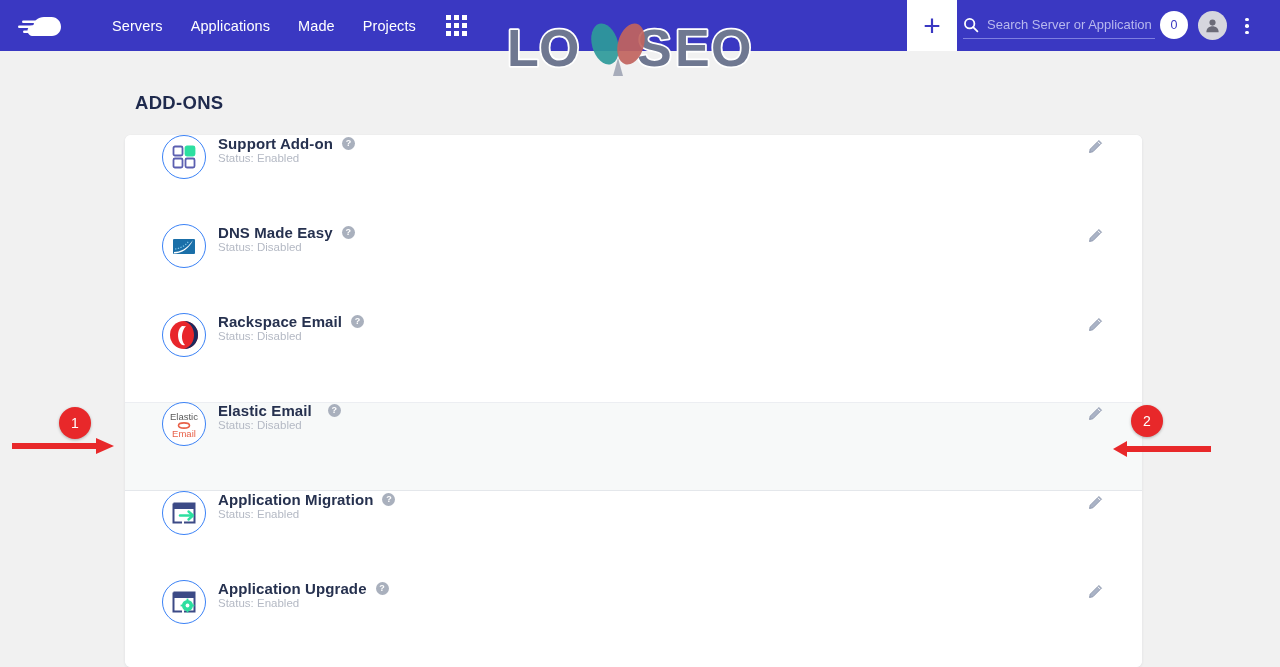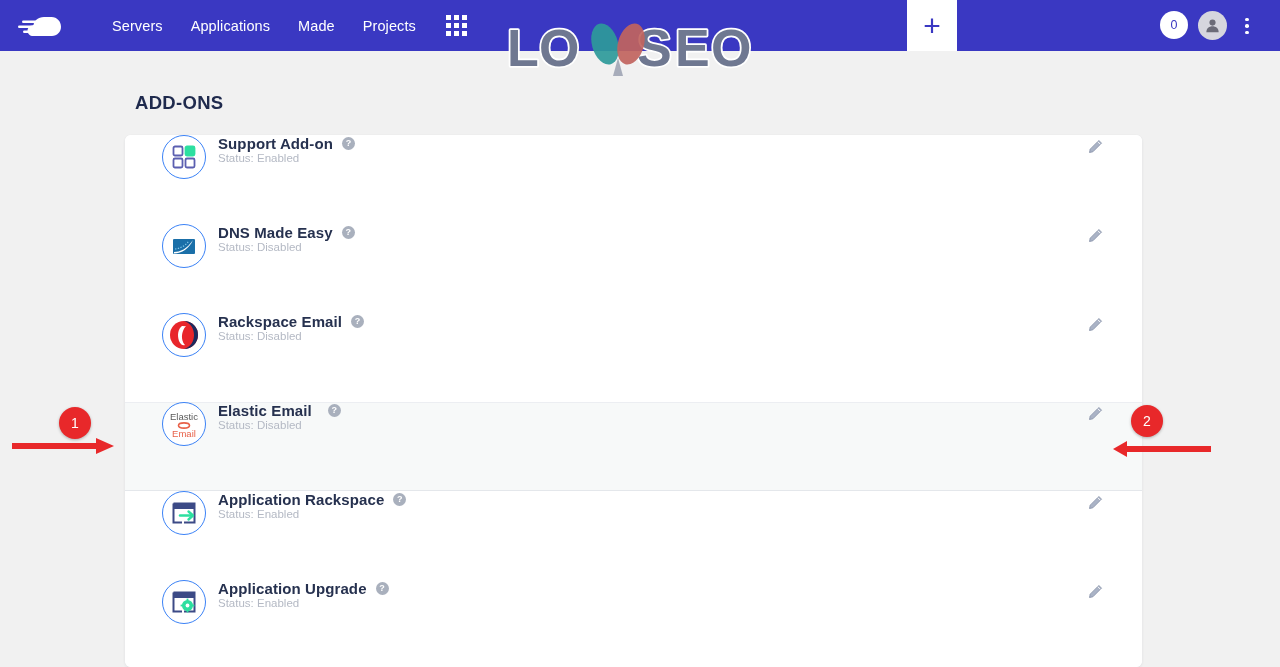--- a/index.html
+++ b/index.html
@@ -178,20 +178,27 @@
           <i></i>
           <i></i>
           <i></i>
       </div>
     </div>
 
     <div class="plus-btn">
       <span>+</span>
     </div>
 
+    <div class="search-wrap">
+      <svg class="search-icon" viewBox="0 0 18 18">
+        <circle cx="7.5" cy="7.5" r="5.3" fill="none" stroke="#ffffff" stroke-width="2"></circle>
+        <line x1="11.4" y1="11.4" x2="16.2" y2="16.2" stroke="#ffffff" stroke-width="2" stroke-linecap="round"></line>
+      </svg>
+      <input class="search-input" type="text" placeholder="Search Server or Application" style="">
+    </div>
 
     <div class="count-badge">0</div>
 
     <div class="avatar">
       <svg width="17" height="17" viewBox="0 0 20 20">
         <circle cx="10" cy="6.6" r="3.6" fill="#6b6b78"></circle>
         <path d="M2.8 18 C2.8 13.4 6.1 11 10 11 C13.9 11 17.2 13.4 17.2 18 Z" fill="#6b6b78"></path>
       </svg>
     </div>
 
@@ -320,21 +327,21 @@
         <svg width="26" height="26" viewBox="0 0 26 26">
           <path d="M2.5 3.5 H23.5 V9 H2.5 Z" fill="#3c4a86"></path>
           <path d="M2.5 3.5 H23.5 V22.5 H13" fill="none" stroke="#3c4a86" stroke-width="2"></path>
           <path d="M2.5 3.5 V22.5 H11" fill="none" stroke="#3c4a86" stroke-width="2"></path>
           <path d="M9 15.5 H21" stroke="#2ddfa0" stroke-width="2.4" stroke-linecap="round"></path>
           <path d="M17.5 11.5 L22 15.5 L17.5 19.5" fill="none" stroke="#2ddfa0" stroke-width="2.4" stroke-linecap="round" stroke-linejoin="round"></path>
         </svg>
       </div>
       <div class="addon-text">
         <div class="addon-name-line">
-          <span class="addon-name">Application Rackspace</span>
+          <span class="addon-name">Application Migration</span>
           <span class="help-icon">?</span>
         </div>
         <div class="addon-status">Status: Enabled</div>
       </div>
       <div class="edit-pencil">
         <svg width="15" height="15" viewBox="0 0 16 16">
           <path d="M11.6 1.6 L14.4 4.4 L5.2 13.6 L1.6 14.4 L2.4 10.8 Z" fill="#aab3c6" stroke="#8f99ae" stroke-width="1"></path>
           <path d="M10.4 2.8 L13.2 5.6" stroke="#ffffff" stroke-width="1"></path>
         </svg>
       </div>

